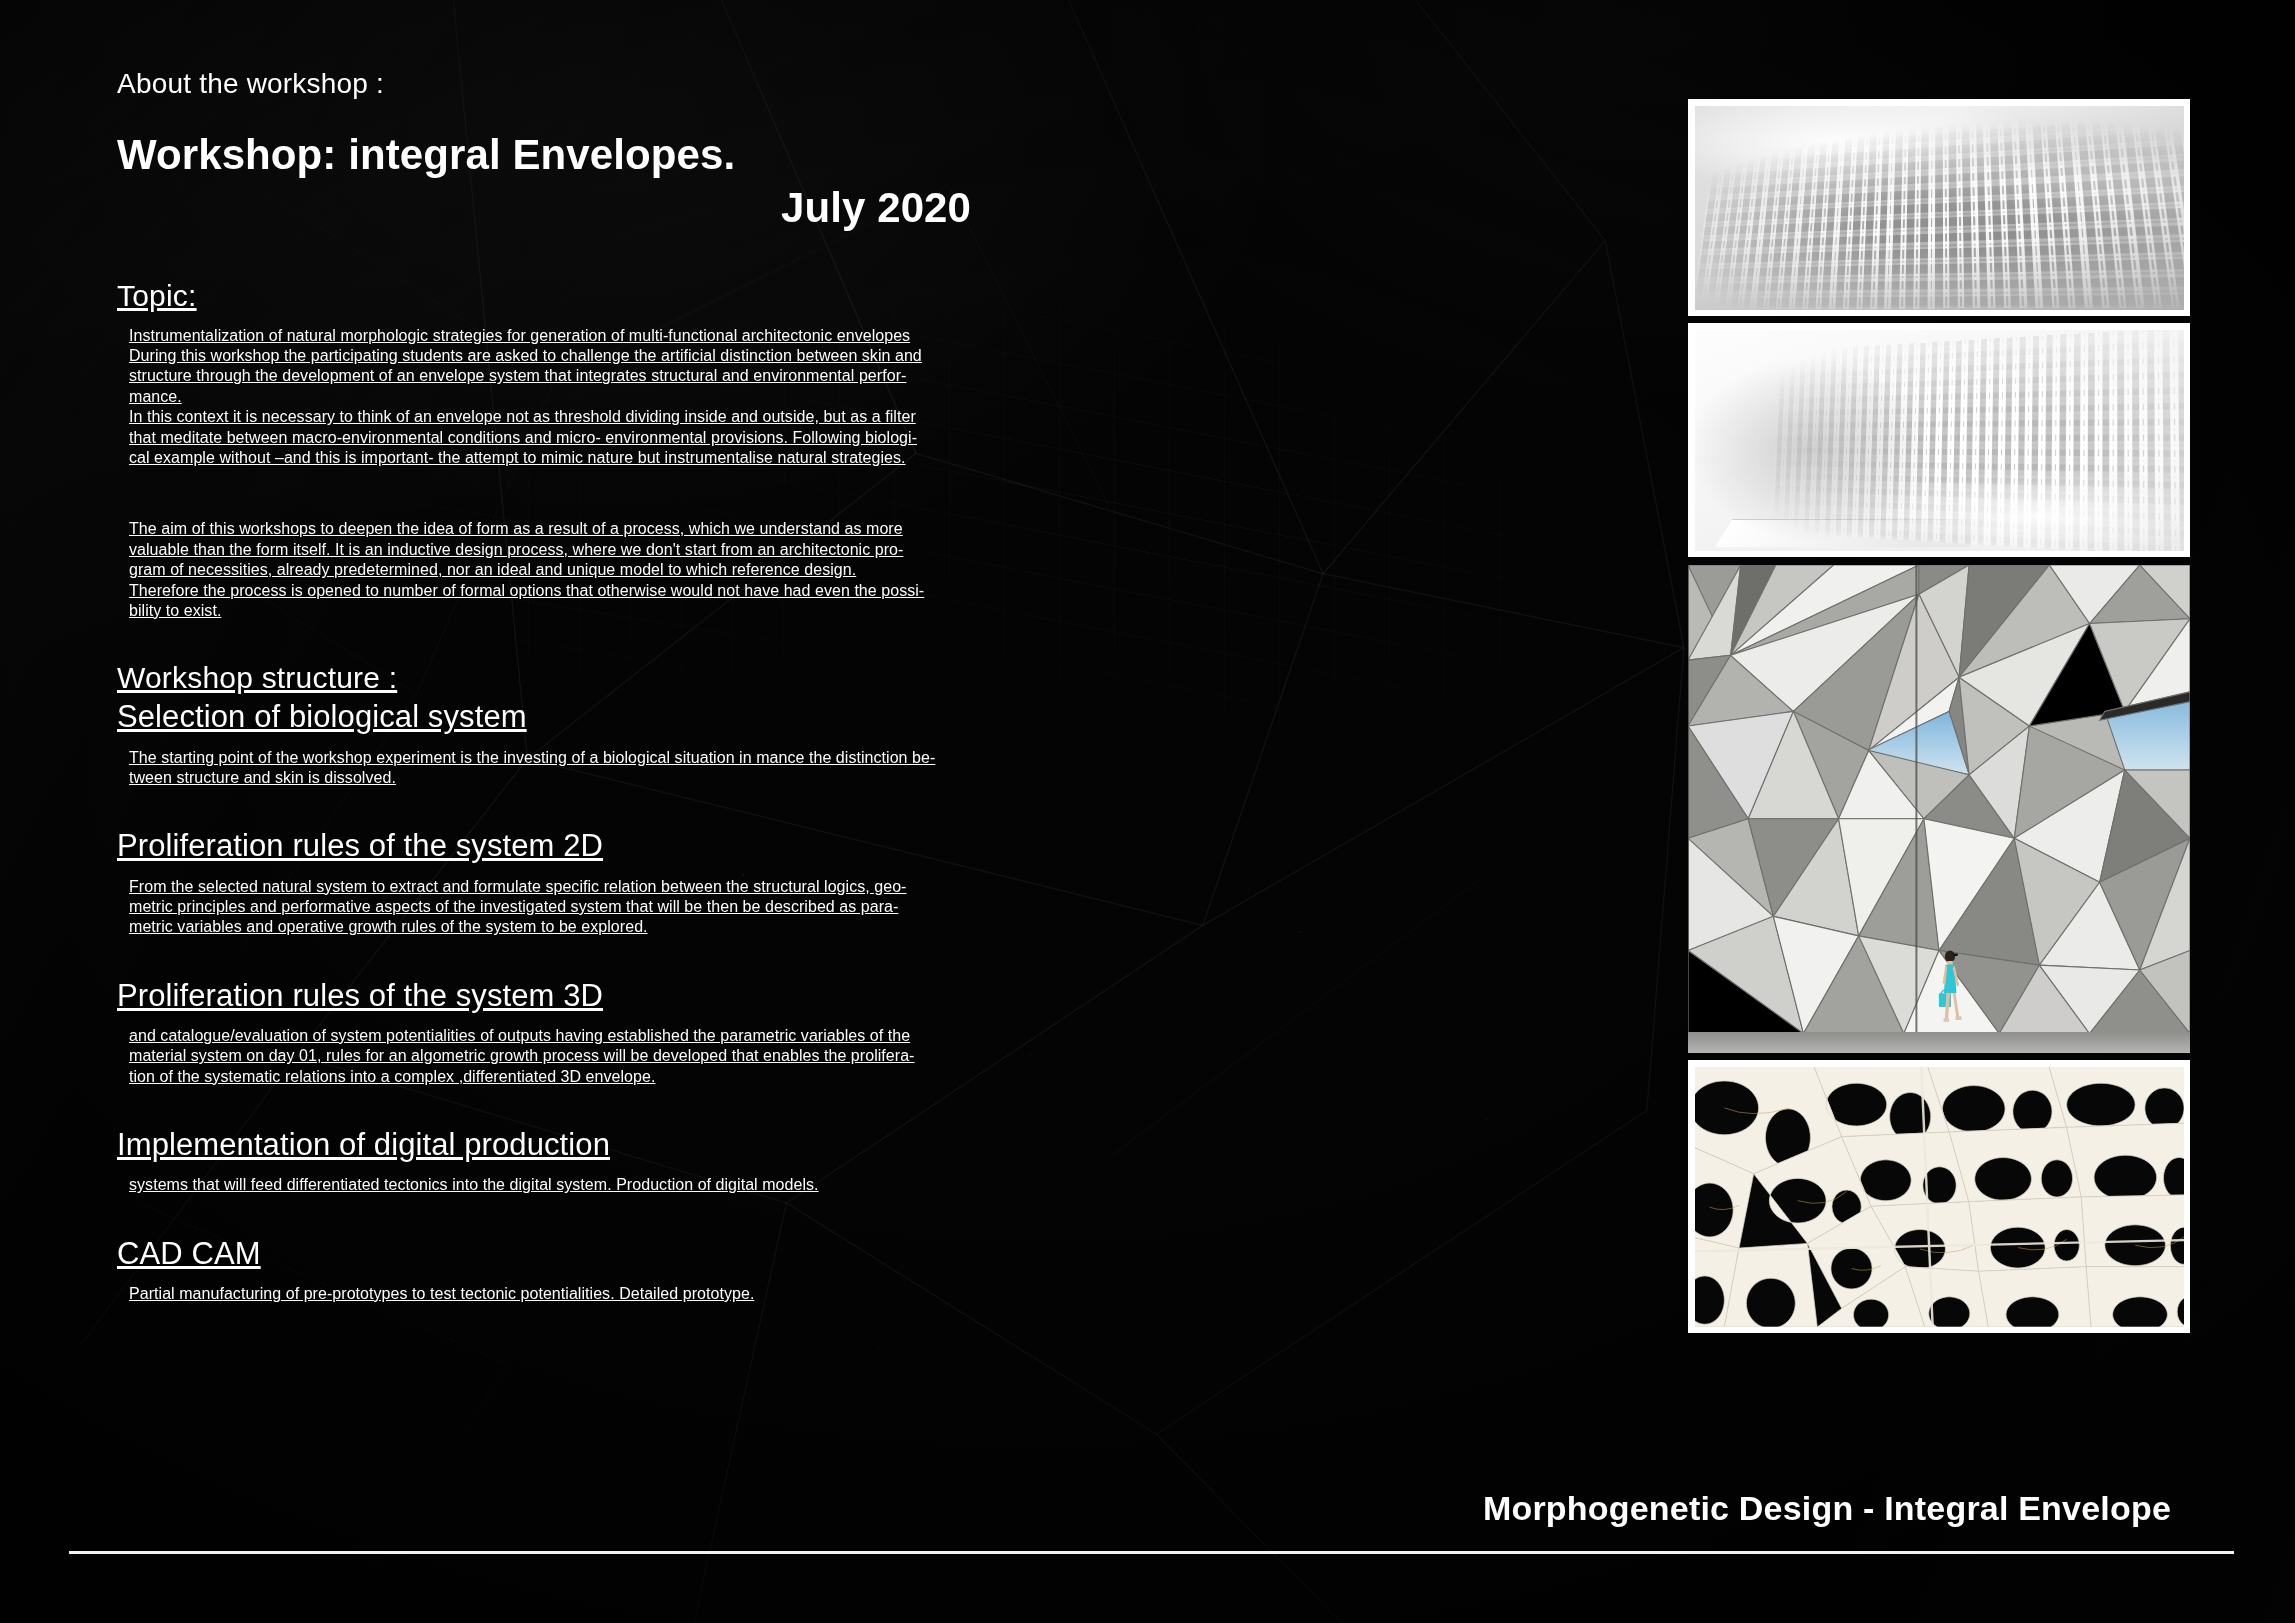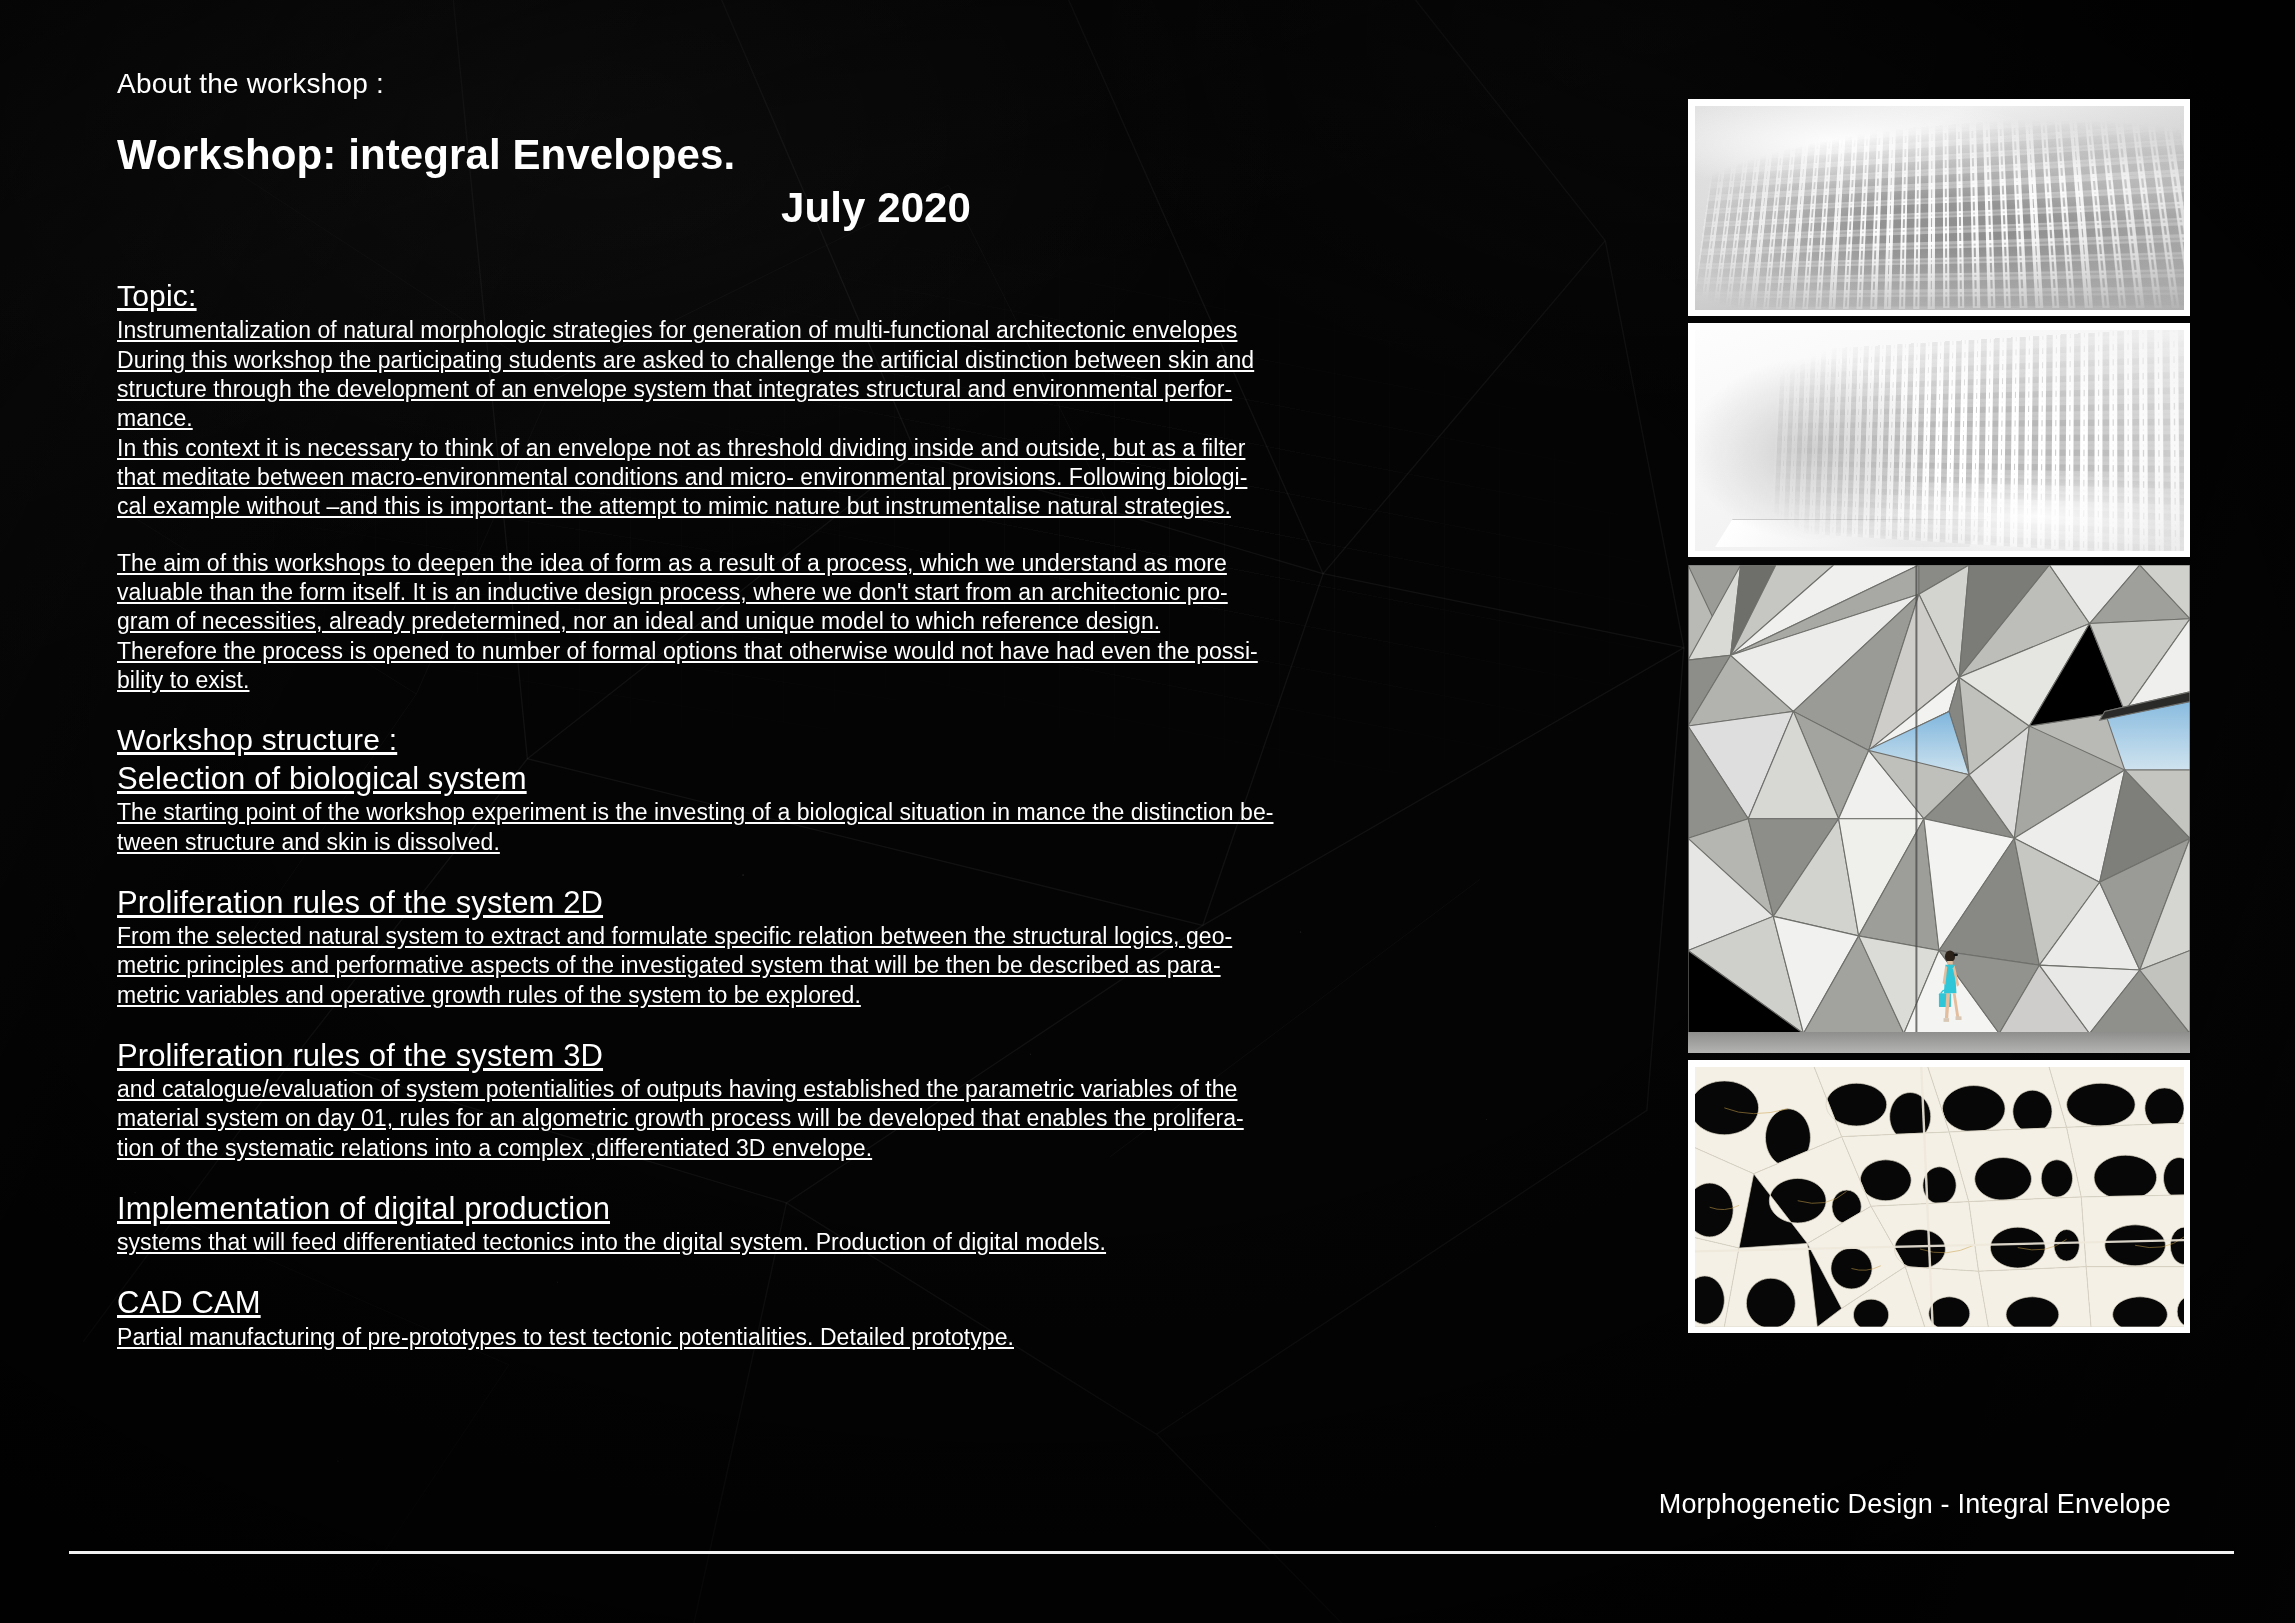--- a/index.html
+++ b/index.html
@@ -95,22 +95,22 @@
   .sec{margin:0 0 0 0;text-decoration:underline;}
   h2.head{
     font-size:30px;font-weight:400;line-height:1.18;
     margin:0 0 2.8px 0;letter-spacing:0.2px;
   }
   h3.sub{
     font-size:31px;font-weight:400;line-height:1.2;
     margin:0 0 0.9px 0;letter-spacing:0.1px;
   }
   p.body{
-    font-size:23px;font-weight:400;line-height:1.275;
-    margin:0;letter-spacing:0.05px;
+    font-size:16px;font-weight:400;line-height:1.275;
+    margin:12px;letter-spacing:0.05px;
     white-space:pre-line;
   }
   .gap-md{height:27px;}
 
   
   #imgcol{position:absolute;left:1688px;top:99px;width:502px;z-index:5;}
   .shot{
     width:502px;background:#fff;display:block;position:relative;overflow:hidden;
     box-sizing:border-box;
   }
@@ -194,21 +194,21 @@
 
   
   .s4{height:273px;}
   .s4 .shot-inner{background:#060606;}
   .s4 svg{display:block;width:100%;height:100%;}
 
   
   #footer{position:absolute;left:0;top:1490px;width:2295px;z-index:5;}
   #footer .cap{
     position:absolute;right:124px;top:0;
-    font-size:27px;line-height:1.1;letter-spacing:0.2px;font-weight:400;
+    font-size:34px;line-height:1.1;letter-spacing:0.2px;font-weight:700;
     white-space:nowrap;
   }
   #footer .rule{
     position:absolute;left:69px;top:61px;width:2165px;height:3.2px;background:#f2f2f2;
   }
 </style>
 </head>
 <body>
 
 <div id="bg">

